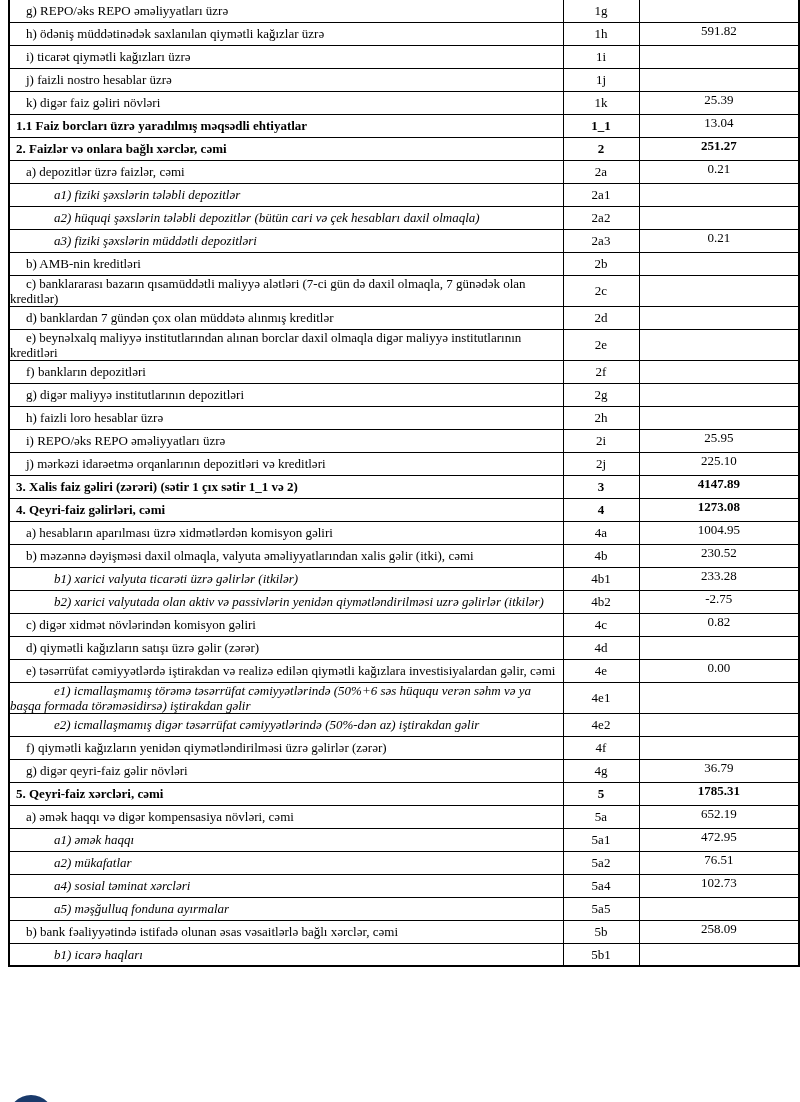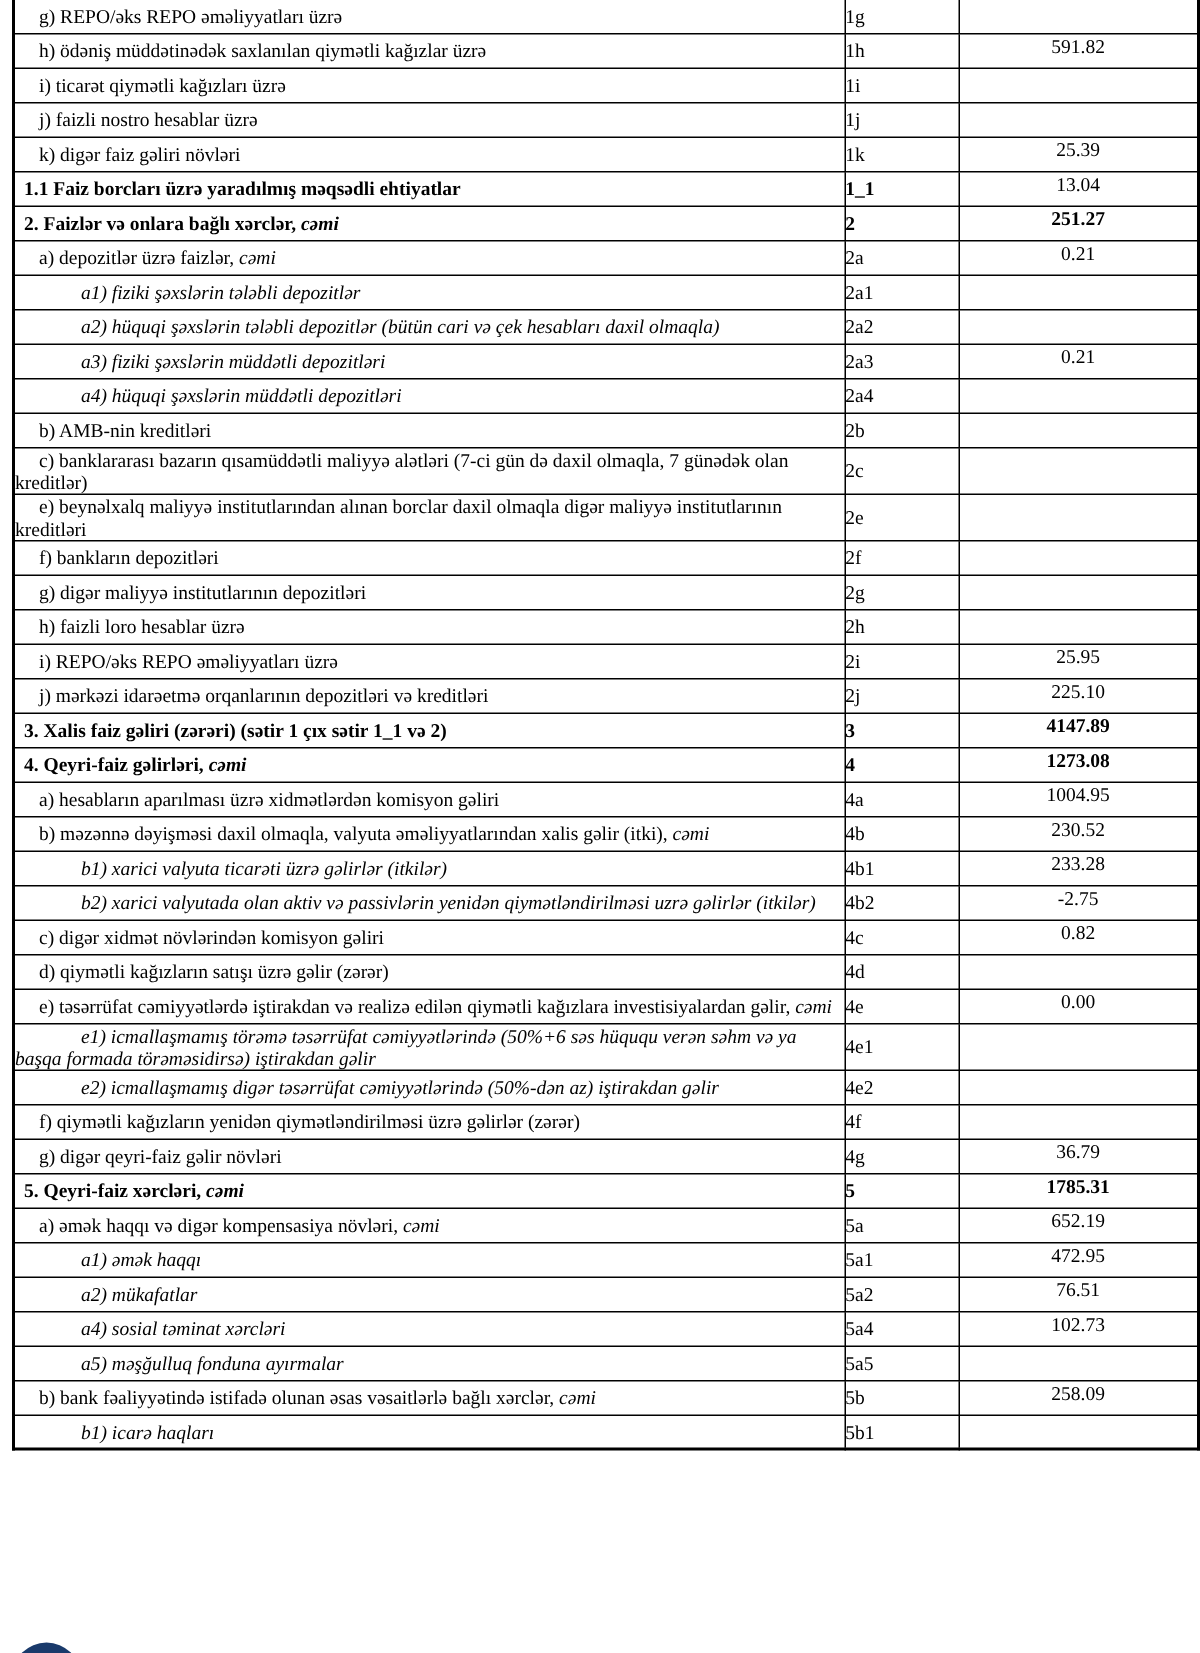--- a/index.html
+++ b/index.html
@@ -36,32 +36,32 @@
   }
   tr.row { height: 23px; }
   .c-label {
     vertical-align: middle;
     padding: 3px 6px 3px 3px;
   }
   .lvl0 .c-label { text-indent: 6px;  }
   .lvl1 .c-label { text-indent: 16px; }
   .lvl2 .c-label { text-indent: 44px; font-style: italic; }
   .c-code {
-    text-align: left;
+    text-align: center;
     vertical-align: middle;
     padding: 2px;
   }
   .c-value {
     text-align: center;
     vertical-align: top;
     padding: 2px 8px 2px 2px;
   }
   tr.bold .c-label, tr.bold .c-code { font-weight: bold; }
   tr.value-bold .c-value { font-weight: bold; margin-top: 43px; }
-  .lbl-italic { font-style: italic; }
+  .lbl-italic { }
   .logo-circle {
     position: absolute;
     left: 8px;
     top: 1095px;
     width: 46px;
     height: 46px;
     border-radius: 50%;
   }
 </style>
 </head>
@@ -124,33 +124,33 @@
         <tr class="row lvl2">
     <td class="c-label"><span class="lbl">a2) hüquqi şəxslərin tələbli depozitlər (bütün cari və çek hesabları daxil olmaqla)</span></td>
     <td class="c-code">2a2</td>
     <td class="c-value"></td>
   </tr>
         <tr class="row lvl2">
     <td class="c-label"><span class="lbl">a3) fiziki şəxslərin müddətli depozitləri</span></td>
     <td class="c-code">2a3</td>
     <td class="c-value">0.21</td>
   </tr>
-        <tr class="row lvl2">
-    <td class="c-label"><span class="lbl">a4) hüquqi şəxslərin müddətli depozitləri</span></td>
-    <td class="c-code">2a4</td>
-    <td class="c-value"></td>
-  </tr>
         <tr class="row lvl1">
     <td class="c-label"><span class="lbl">b) AMB-nin kreditləri</span></td>
     <td class="c-code">2b</td>
     <td class="c-value"></td>
   </tr>
         <tr class="row lvl1">
     <td class="c-label"><span class="lbl">c) banklararası bazarın qısamüddətli maliyyə alətləri (7-ci gün də daxil olmaqla, 7 günədək olan kreditlər)</span></td>
     <td class="c-code">2c</td>
+    <td class="c-value"></td>
+  </tr>
+        <tr class="row lvl1">
+    <td class="c-label"><span class="lbl">d) banklardan 7 gündən çox olan müddətə alınmış kreditlər</span></td>
+    <td class="c-code">2d</td>
     <td class="c-value"></td>
   </tr>
         <tr class="row lvl1">
     <td class="c-label"><span class="lbl">e) beynəlxalq maliyyə institutlarından alınan borclar daxil olmaqla digər maliyyə institutlarının kreditləri</span></td>
     <td class="c-code">2e</td>
     <td class="c-value"></td>
   </tr>
         <tr class="row lvl1">
     <td class="c-label"><span class="lbl">f) bankların depozitləri</span></td>
     <td class="c-code">2f</td>

